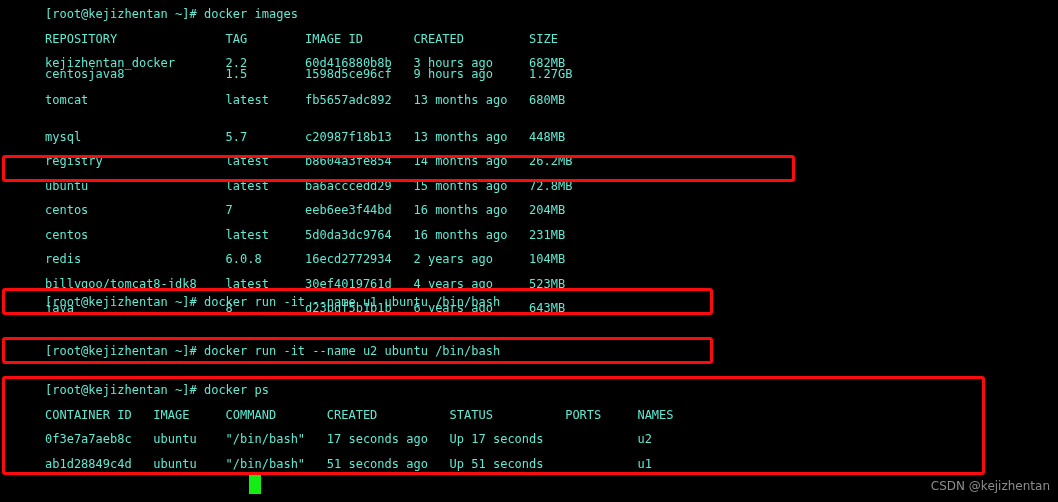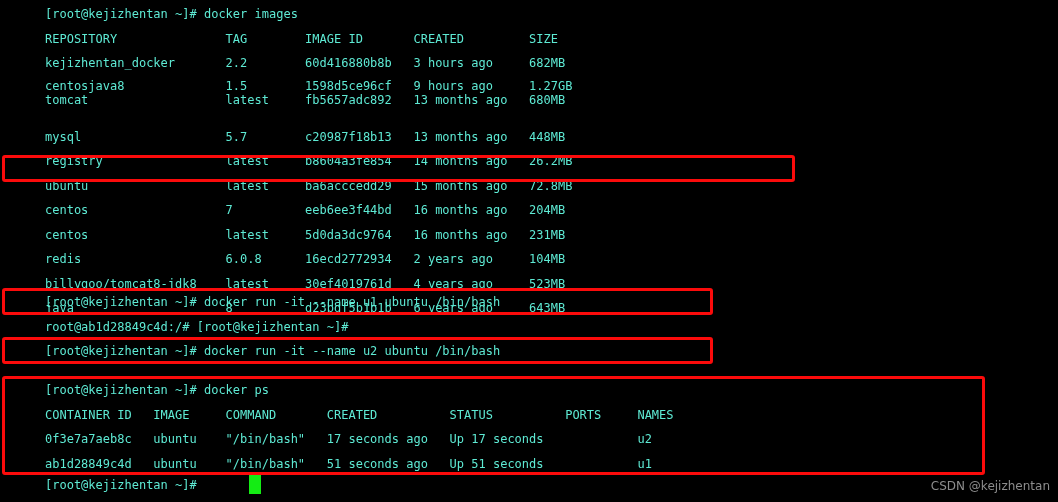--- a/index.html
+++ b/index.html
@@ -58,39 +58,37 @@
   }
 </style>
 </head>
 <body>
 
 <div id="terminal">
 
   <div class="line" style="top:2px">[root@kejizhentan ~]# docker images</div>
   <div class="line" style="top:26.5px">REPOSITORY               TAG        IMAGE ID       CREATED         SIZE</div>
   <div class="line" style="top:51px">kejizhentan_docker       2.2        60d416880b8b   3 hours ago     682MB</div>
-  <div class="line" style="top:74px">centosjava8              1.5        1598d5ce96cf   9 hours ago     1.27GB</div>
+  <div class="line" style="top:62px">centosjava8              1.5        1598d5ce96cf   9 hours ago     1.27GB</div>
   <div class="line" style="top:88px">tomcat                   latest     fb5657adc892   13 months ago   680MB</div>
   <div class="line" style="top:124.5px">mysql                    5.7        c20987f18b13   13 months ago   448MB</div>
   <div class="line" style="top:149px">registry                 latest     b8604a3fe854   14 months ago   26.2MB</div>
   <div class="line" style="top:173.5px">ubuntu                   latest     ba6acccedd29   15 months ago   72.8MB</div>
   <div class="line" style="top:198px">centos                   7          eeb6ee3f44bd   16 months ago   204MB</div>
   <div class="line" style="top:222.5px">centos                   latest     5d0da3dc9764   16 months ago   231MB</div>
   <div class="line" style="top:247px">redis                    6.0.8      16ecd2772934   2 years ago     104MB</div>
   <div class="line" style="top:271.5px">billygoo/tomcat8-jdk8    latest     30ef4019761d   4 years ago     523MB</div>
   <div class="line" style="top:296px">java                     8          d23bdf5b1b1b   6 years ago     643MB</div>
 
   <div class="line" style="top:290px">[root@kejizhentan ~]# docker run -it --name u1 ubuntu /bin/bash</div>
-  <div class="line" style="top:314.5px">root@ab1d28849c4d:/# [root@kejizhentan ~]#</div>
   <div class="line" style="top:339px">[root@kejizhentan ~]# docker run -it --name u2 ubuntu /bin/bash</div>
   <div class="line" style="top:402.5px">CONTAINER ID   IMAGE     COMMAND       CREATED          STATUS          PORTS     NAMES</div>
   <div class="line" style="top:378px">[root@kejizhentan ~]# docker ps</div>
   <div class="line" style="top:427px">0f3e7a7aeb8c   ubuntu    "/bin/bash"   17 seconds ago   Up 17 seconds             u2</div>
   <div class="line" style="top:451.5px">ab1d28849c4d   ubuntu    "/bin/bash"   51 seconds ago   Up 51 seconds             u1</div>
-  <div class="line" style="top:473px">[root@kejizhentan ~]# </div>
 
   <div class="cursor" style="left:249px; top:474px"></div>
 
   <div class="hl-box" style="left:2px;  top:155px; width:793px; height:27px;"></div>
   <div class="hl-box" style="left:2px;  top:288px; width:711px; height:27px;"></div>
   <div class="hl-box" style="left:2px;  top:337px; width:711px; height:27px;"></div>
   <div class="hl-box" style="left:2px;  top:376px; width:983px; height:99px;"></div>
 
   <div class="watermark">CSDN @kejizhentan</div>
 

